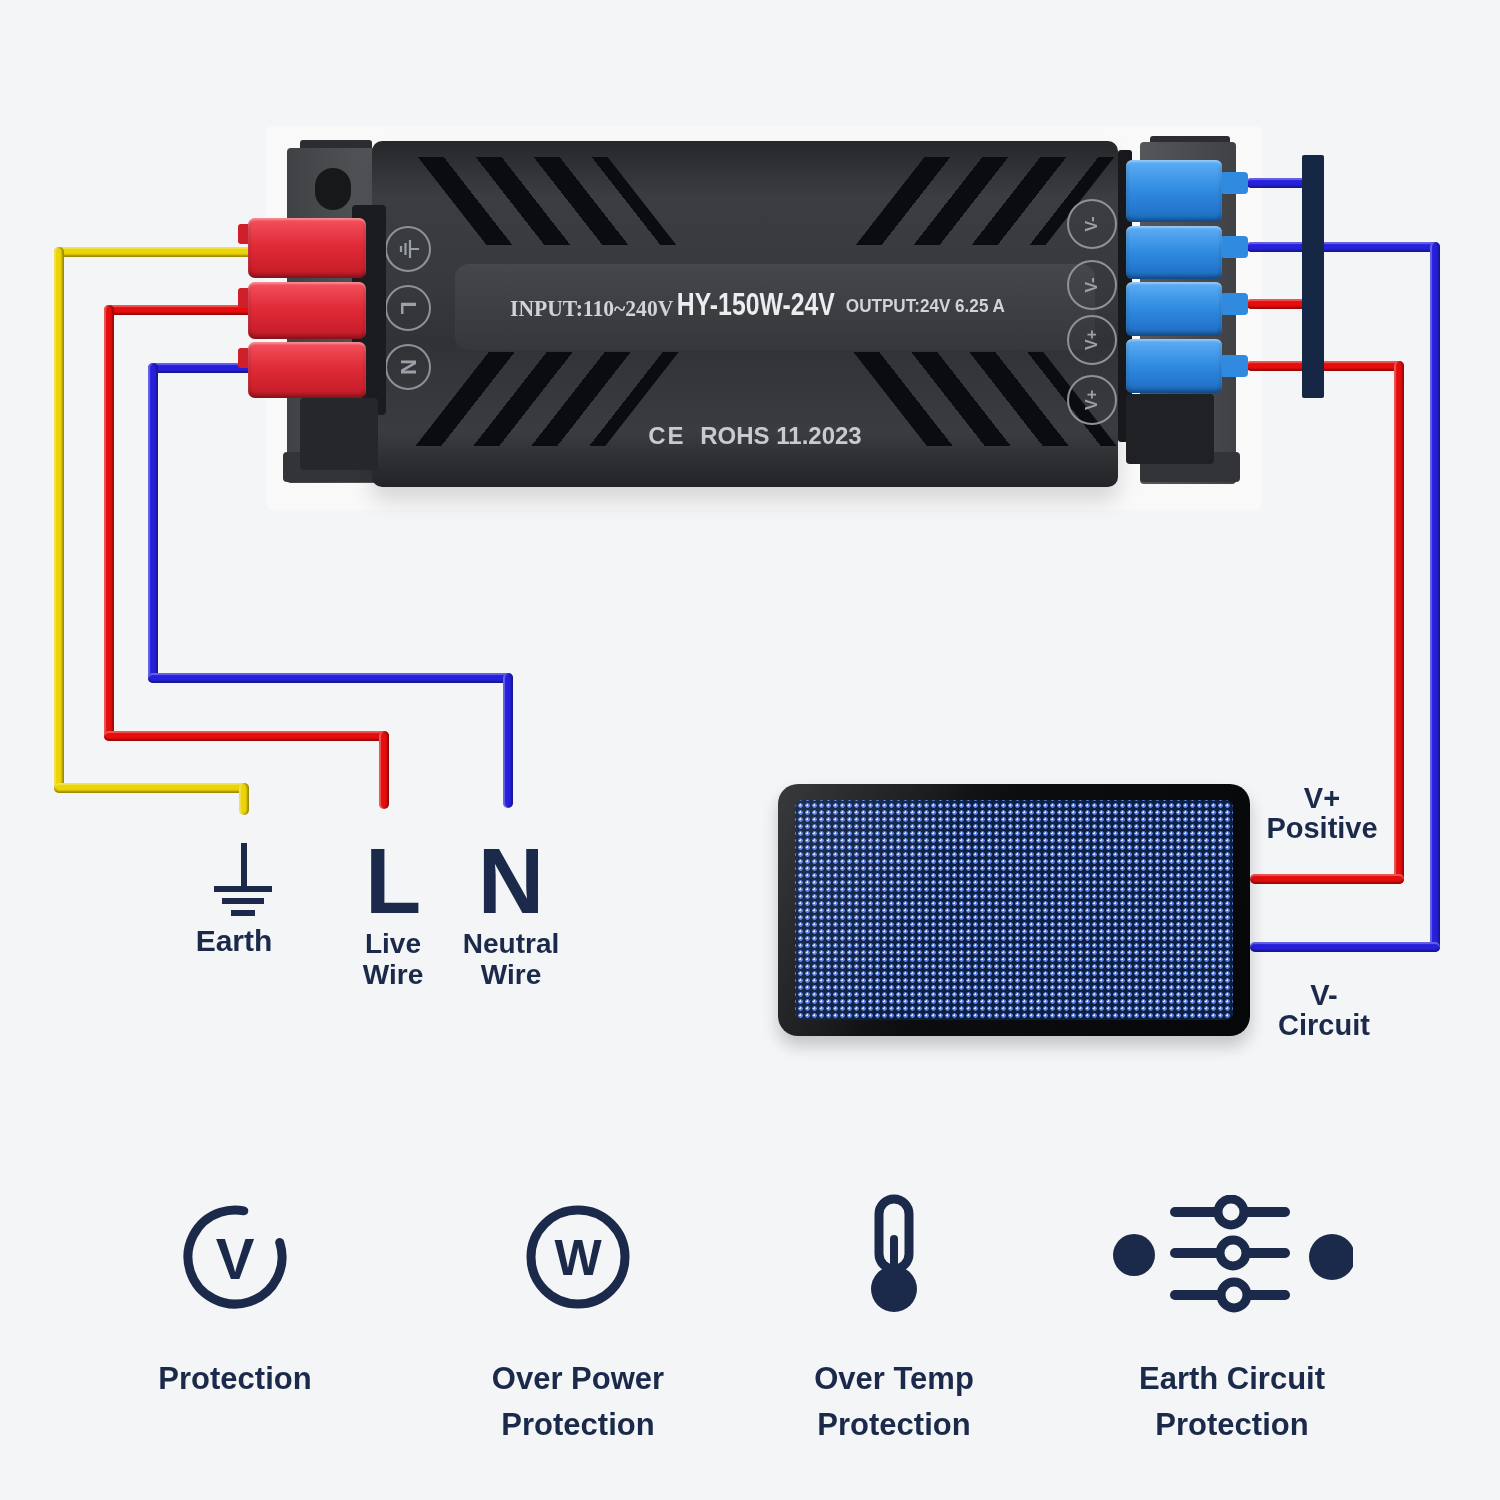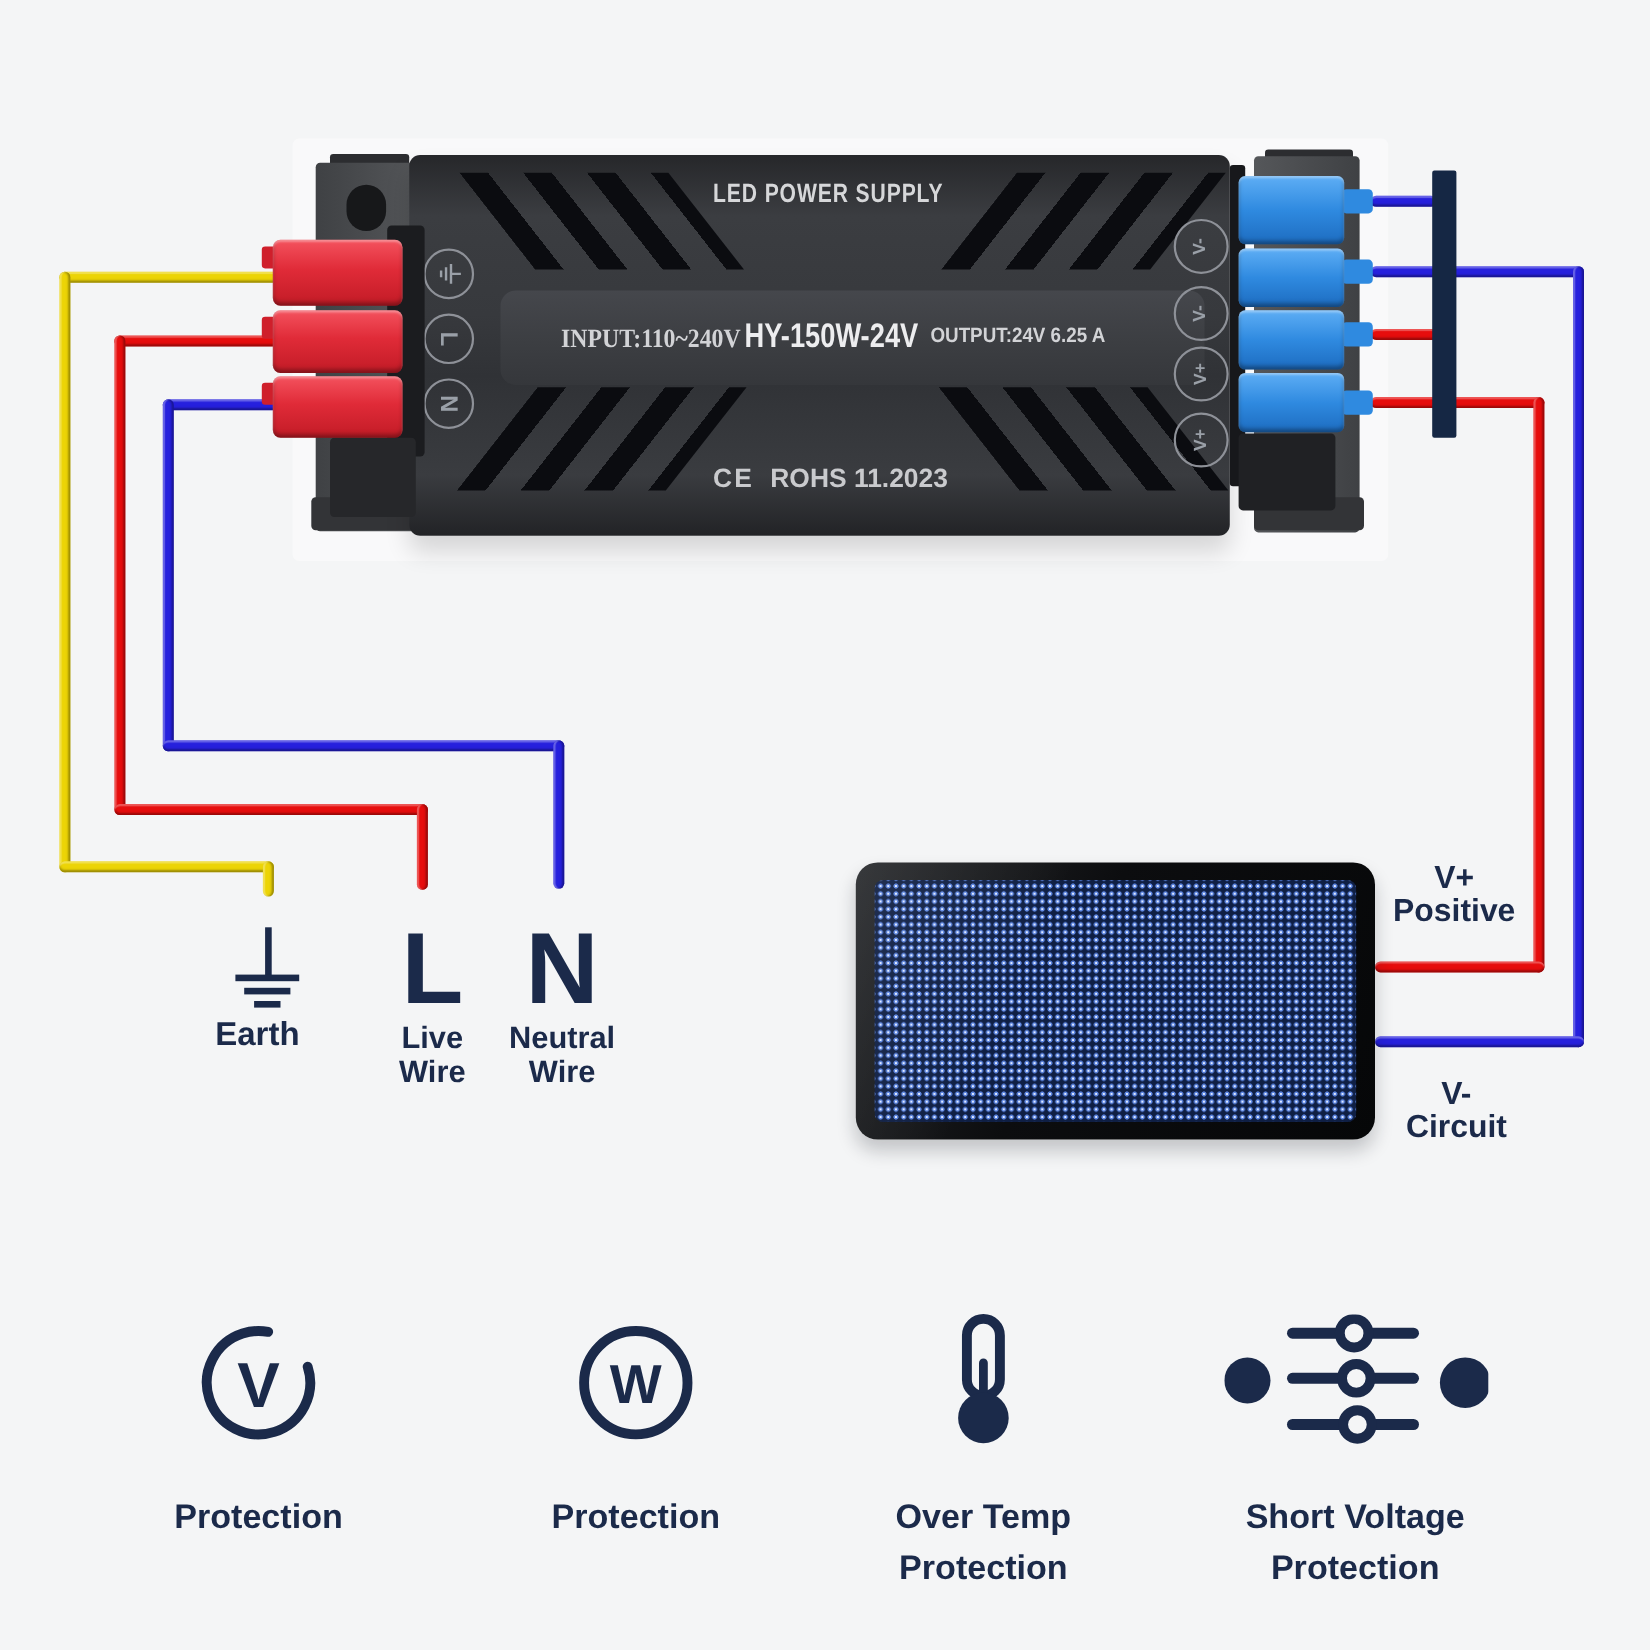--- a/index.html
+++ b/index.html
@@ -70,23 +70,20 @@
               box-shadow:0 14px 22px rgba(0,0,0,.14);"></div>
 
   <div class="vent" style="left:452px;top:157px;width:190px;height:88px;transform:skewX(38deg);"></div>
   <div class="vent" style="left:890px;top:157px;width:190px;height:88px;transform:skewX(-38deg);"></div>
   <div class="vent" style="left:452px;top:352px;width:190px;height:94px;transform:skewX(-38deg);"></div>
   <div class="vent" style="left:890px;top:352px;width:190px;height:94px;transform:skewX(38deg);"></div>
 
   <div class="abs" style="left:455px;top:264px;width:640px;height:86px;border-radius:14px;
               background:linear-gradient(180deg,#45474c 0%,#3c3e42 55%,#35373b 100%);"></div>
 
-  <div class="psu-text" style="left:555px;top:163px;width:395px;font-size:24px;color:#d6d7d9;letter-spacing:1px;">
-    <span class="cond">LED POWER SUPPLY</span>
-  </div>
   <div class="psu-text" style="left:492px;top:295px;width:200px;font-size:24px;color:#d2d3d6;font-family:Liberation Serif, serif;">
     <span class="cond" style="transform:scaleX(.9);">INPUT:110~240V</span>
   </div>
   <div class="psu-text" style="left:656px;top:287px;width:200px;font-size:31px;color:#ededef;">
     <span class="cond">HY-150W-24V</span>
   </div>
   <div class="psu-text" style="left:818px;top:295px;width:214px;font-size:19px;color:#d2d3d6;">
     <span class="cond" style="transform:scaleX(.9);">OUTPUT:24V 6.25 A</span>
   </div>
   <div class="psu-text" style="left:640px;top:422px;width:230px;font-size:24px;color:#c9cacd;">
@@ -208,24 +205,25 @@
     <line x1="62" y1="100" x2="172" y2="100" stroke="#1b2a4a" stroke-width="10" stroke-linecap="round"></line>
     <circle cx="118" cy="17" r="13" fill="#f4f5f6" stroke="#1b2a4a" stroke-width="9"></circle>
     <circle cx="120" cy="58" r="13" fill="#f4f5f6" stroke="#1b2a4a" stroke-width="9"></circle>
     <circle cx="121" cy="100" r="13" fill="#f4f5f6" stroke="#1b2a4a" stroke-width="9"></circle>
   </svg>
 
   <div class="feat-label" style="left:85px;top:1356px;">
     <div>Protection</div>
   </div>
   <div class="feat-label" style="left:428px;top:1356px;">
+    <div>Over Power</div>
     <div>Protection</div>
   </div>
   <div class="feat-label" style="left:744px;top:1356px;">
     <div>Over Temp</div>
     <div>Protection</div>
   </div>
   <div class="feat-label" style="left:1082px;top:1356px;">
-    <div>Short Voltage</div>
+    <div>Earth Circuit</div>
     <div>Protection</div>
   </div>
 
 </div>
 
 </body></html>

